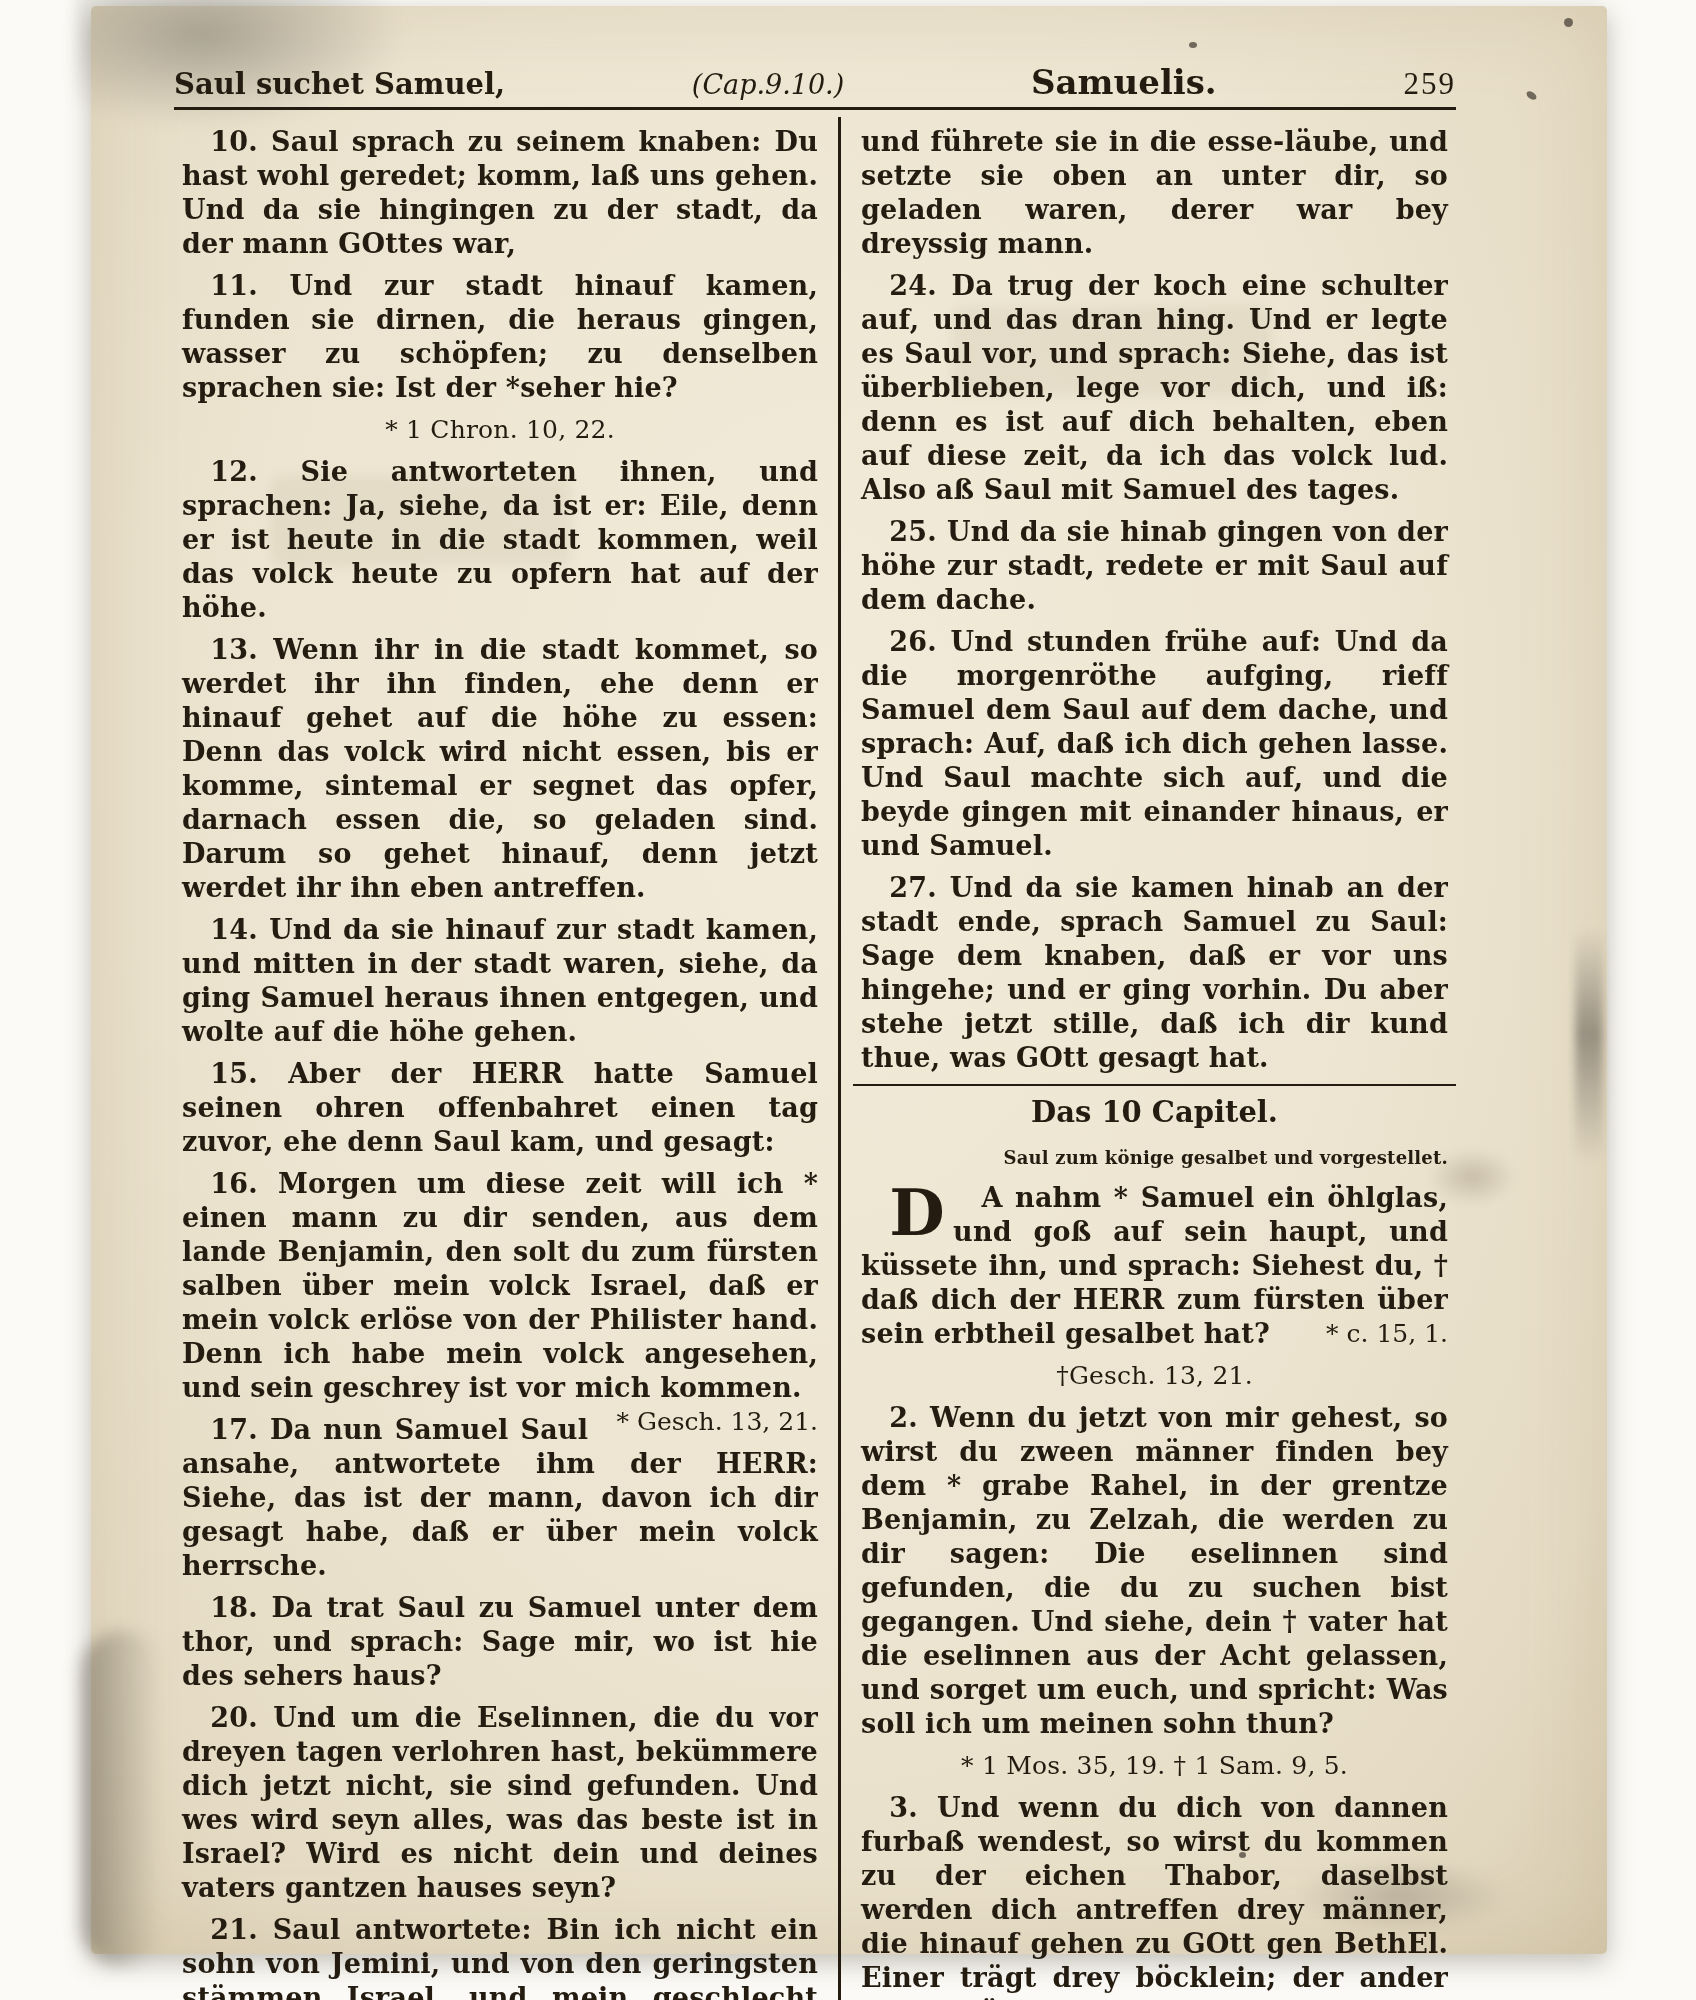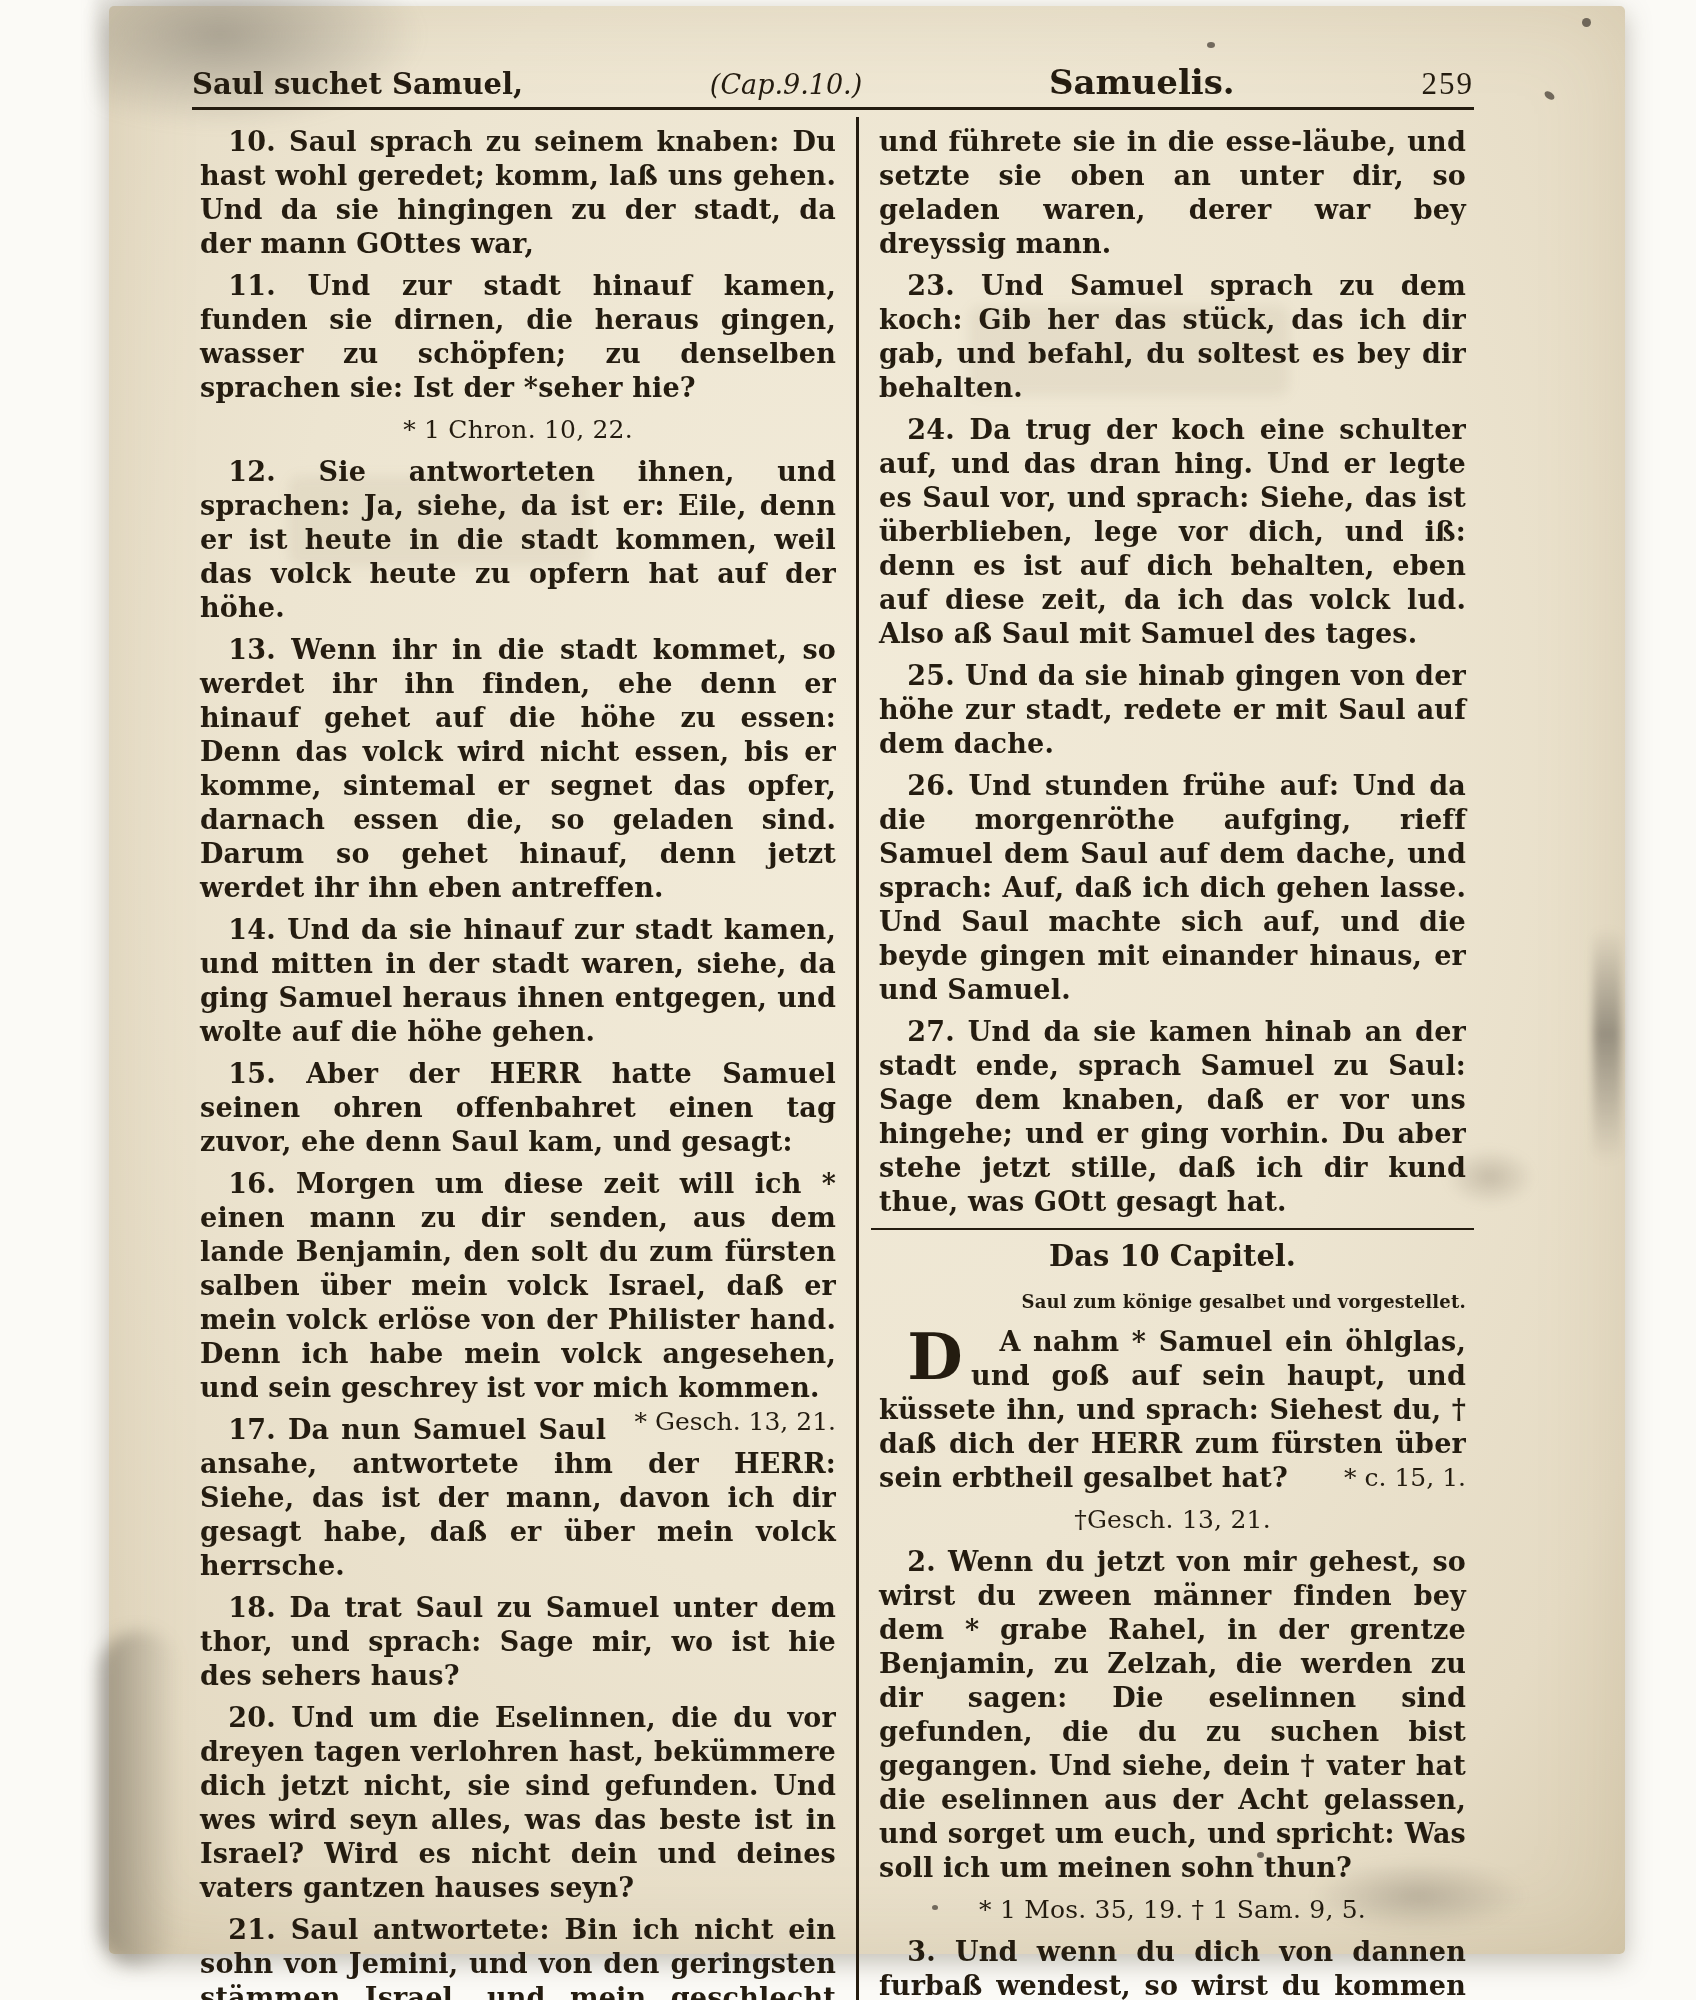--- a/index.html
+++ b/index.html
@@ -5,21 +5,21 @@
 <style>
   html, body { margin: 0; padding: 0; }
   body {
     width: 1696px; height: 2000px;
     position: relative;
     background: #fbfaf6;
     overflow: hidden;
     font-family: "DejaVu Serif", serif;
   }
   .paper {
-    position: absolute; left: 109px; top: 6px;
+    position: absolute; left: 91px; top: 6px;
     width: 1516px; height: 1948px;
     background: radial-gradient(ellipse at 48% 38%,
       #f2ebd9 0%, #ede5d1 50%, #e5dbc4 82%, #d9cdb2 100%);
     box-shadow: 0 8px 26px rgba(90,80,60,.35), inset 0 0 90px rgba(150,125,85,.18);
     border-radius: 5px;
   }
   .stain { position: absolute; pointer-events: none; }
   .stain-corner {
     left: -14px; top: -16px; width: 330px; height: 140px;
     background: radial-gradient(ellipse at 38% 32%, rgba(122,117,106,.55), rgba(122,117,106,0) 70%);
@@ -119,21 +119,20 @@
           <p class="verse">15. Aber der HERR hatte Samuel seinen ohren offenbahret einen tag zuvor, ehe denn Saul kam, und gesagt:</p>
           <p class="verse">16. Morgen um diese zeit will ich * einen mann zu dir senden, aus dem lande Benjamin, den solt du zum fürsten salben über mein volck Israel, daß er mein volck erlöse von der Philister hand. Denn ich habe mein volck angesehen, und sein geschrey ist vor mich kommen.<span class="ref-end">* Gesch. 13, 21.</span></p>
           <p class="verse">17. Da nun Samuel Saul ansahe, antwortete ihm der HERR: Siehe, das ist der mann, davon ich dir gesagt habe, daß er über mein volck herrsche.</p>
           <p class="verse">18. Da trat Saul zu Samuel unter dem thor, und sprach: Sage mir, wo ist hie des sehers haus?</p>
           <p class="verse">20. Und um die Eselinnen, die du vor dreyen tagen verlohren hast, bekümmere dich jetzt nicht, sie sind gefunden. Und wes wird seyn alles, was das beste ist in Israel? Wird es nicht dein und deines vaters gantzen hauses seyn?</p>
           <p class="verse">21. Saul antwortete: Bin ich nicht ein sohn von Jemini, und von den geringsten stämmen Israel, und mein geschlecht das * kleineste unter allen geschlechten der stämme Benjamin? Warum sagest du denn mir solches?</p>
         </div>
       <div class="divider"></div>
       <div class="col-right" id="col-right">
           <p class="verse cont">und führete sie in die esse-läube, und setzte sie oben an unter dir, so geladen waren, derer war bey dreyssig mann.</p>
-          <p class="verse">23. Und Samuel sprach zu dem koch: Gib her das stück, das ich dir gab, und befahl, du soltest es bey dir behalten.</p>
           <p class="verse">24. Da trug der koch eine schulter auf, und das dran hing. Und er legte es Saul vor, und sprach: Siehe, das ist überblieben, lege vor dich, und iß: denn es ist auf dich behalten, eben auf diese zeit, da ich das volck lud. Also aß Saul mit Samuel des tages.</p>
           <p class="verse">25. Und da sie hinab gingen von der höhe zur stadt, redete er mit Saul auf dem dache.</p>
           <p class="verse">26. Und stunden frühe auf: Und da die morgenröthe aufging, rieff Samuel dem Saul auf dem dache, und sprach: Auf, daß ich dich gehen lasse. Und Saul machte sich auf, und die beyde gingen mit einander hinaus, er und Samuel.</p>
           <p class="verse">27. Und da sie kamen hinab an der stadt ende, sprach Samuel zu Saul: Sage dem knaben, daß er vor uns hingehe; und er ging vorhin. Du aber stehe jetzt stille, daß ich dir kund thue, was GOtt gesagt hat.</p>
           <div class="chapter-rule"></div>
           <h2 class="chapter-heading">Das 10 Capitel.</h2>
           <p class="chapter-subtitle">Saul zum könige gesalbet und vorgestellet.</p>
           <p class="verse"><span class="dropcap">D</span>A nahm * Samuel ein öhlglas, und goß auf sein haupt, und küssete ihn, und sprach: Siehest du, † daß dich der HERR zum fürsten über sein erbtheil gesalbet hat?<span class="ref-end">* c. 15, 1.</span></p>
           <p class="ref-line">†Gesch. 13, 21.</p>
           <p class="verse">2. Wenn du jetzt von mir gehest, so wirst du zween männer finden bey dem * grabe Rahel, in der grentze Benjamin, zu Zelzah, die werden zu dir sagen: Die eselinnen sind gefunden, die du zu suchen bist gegangen. Und siehe, dein † vater hat die eselinnen aus der Acht gelassen, und sorget um euch, und spricht: Was soll ich um meinen sohn thun?</p>

